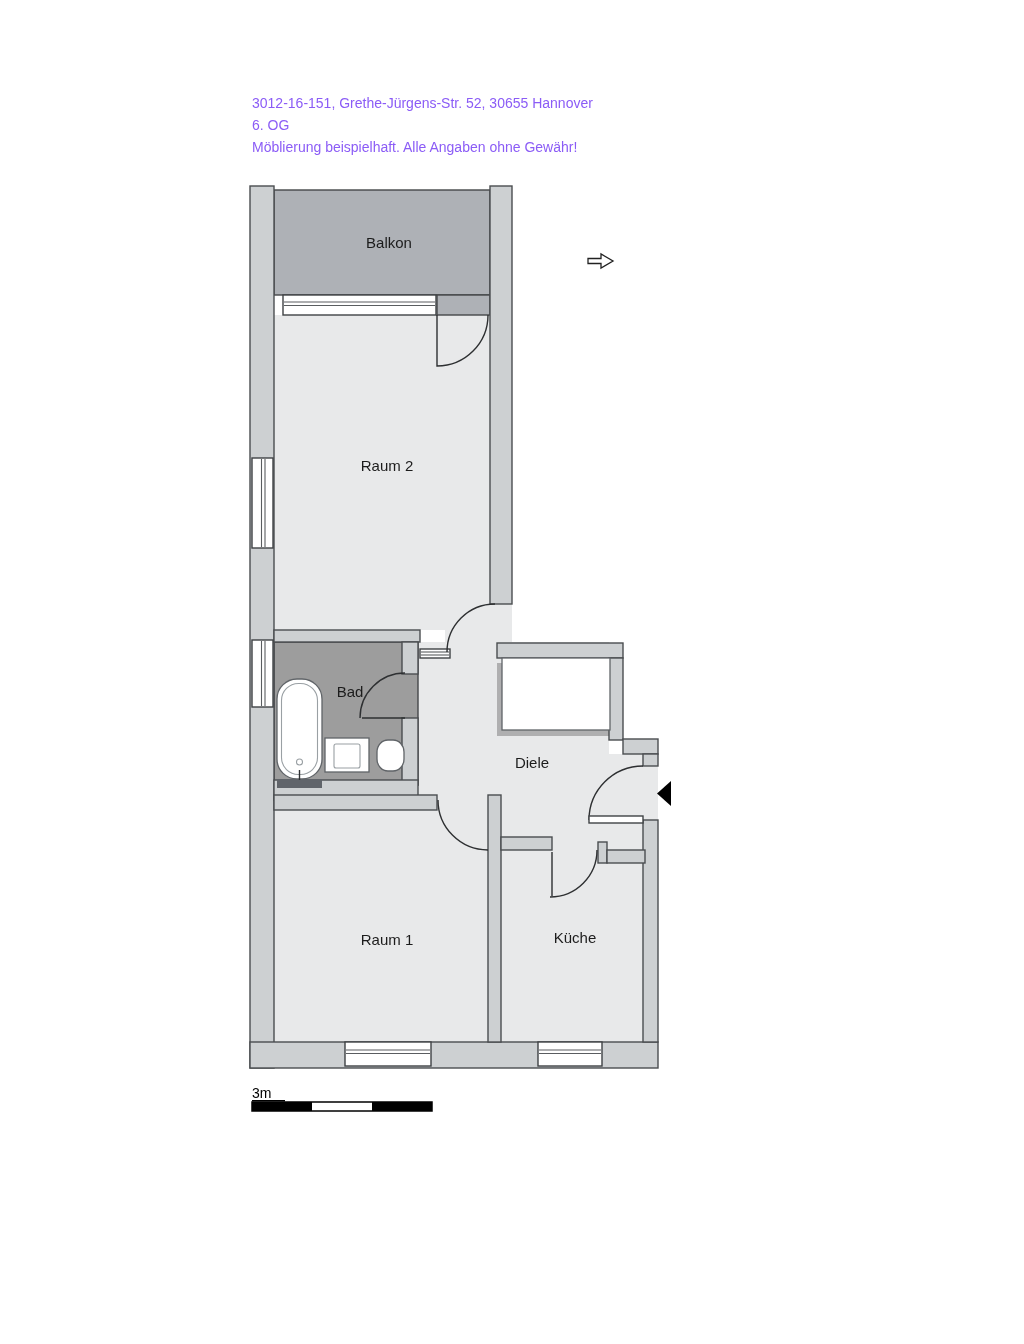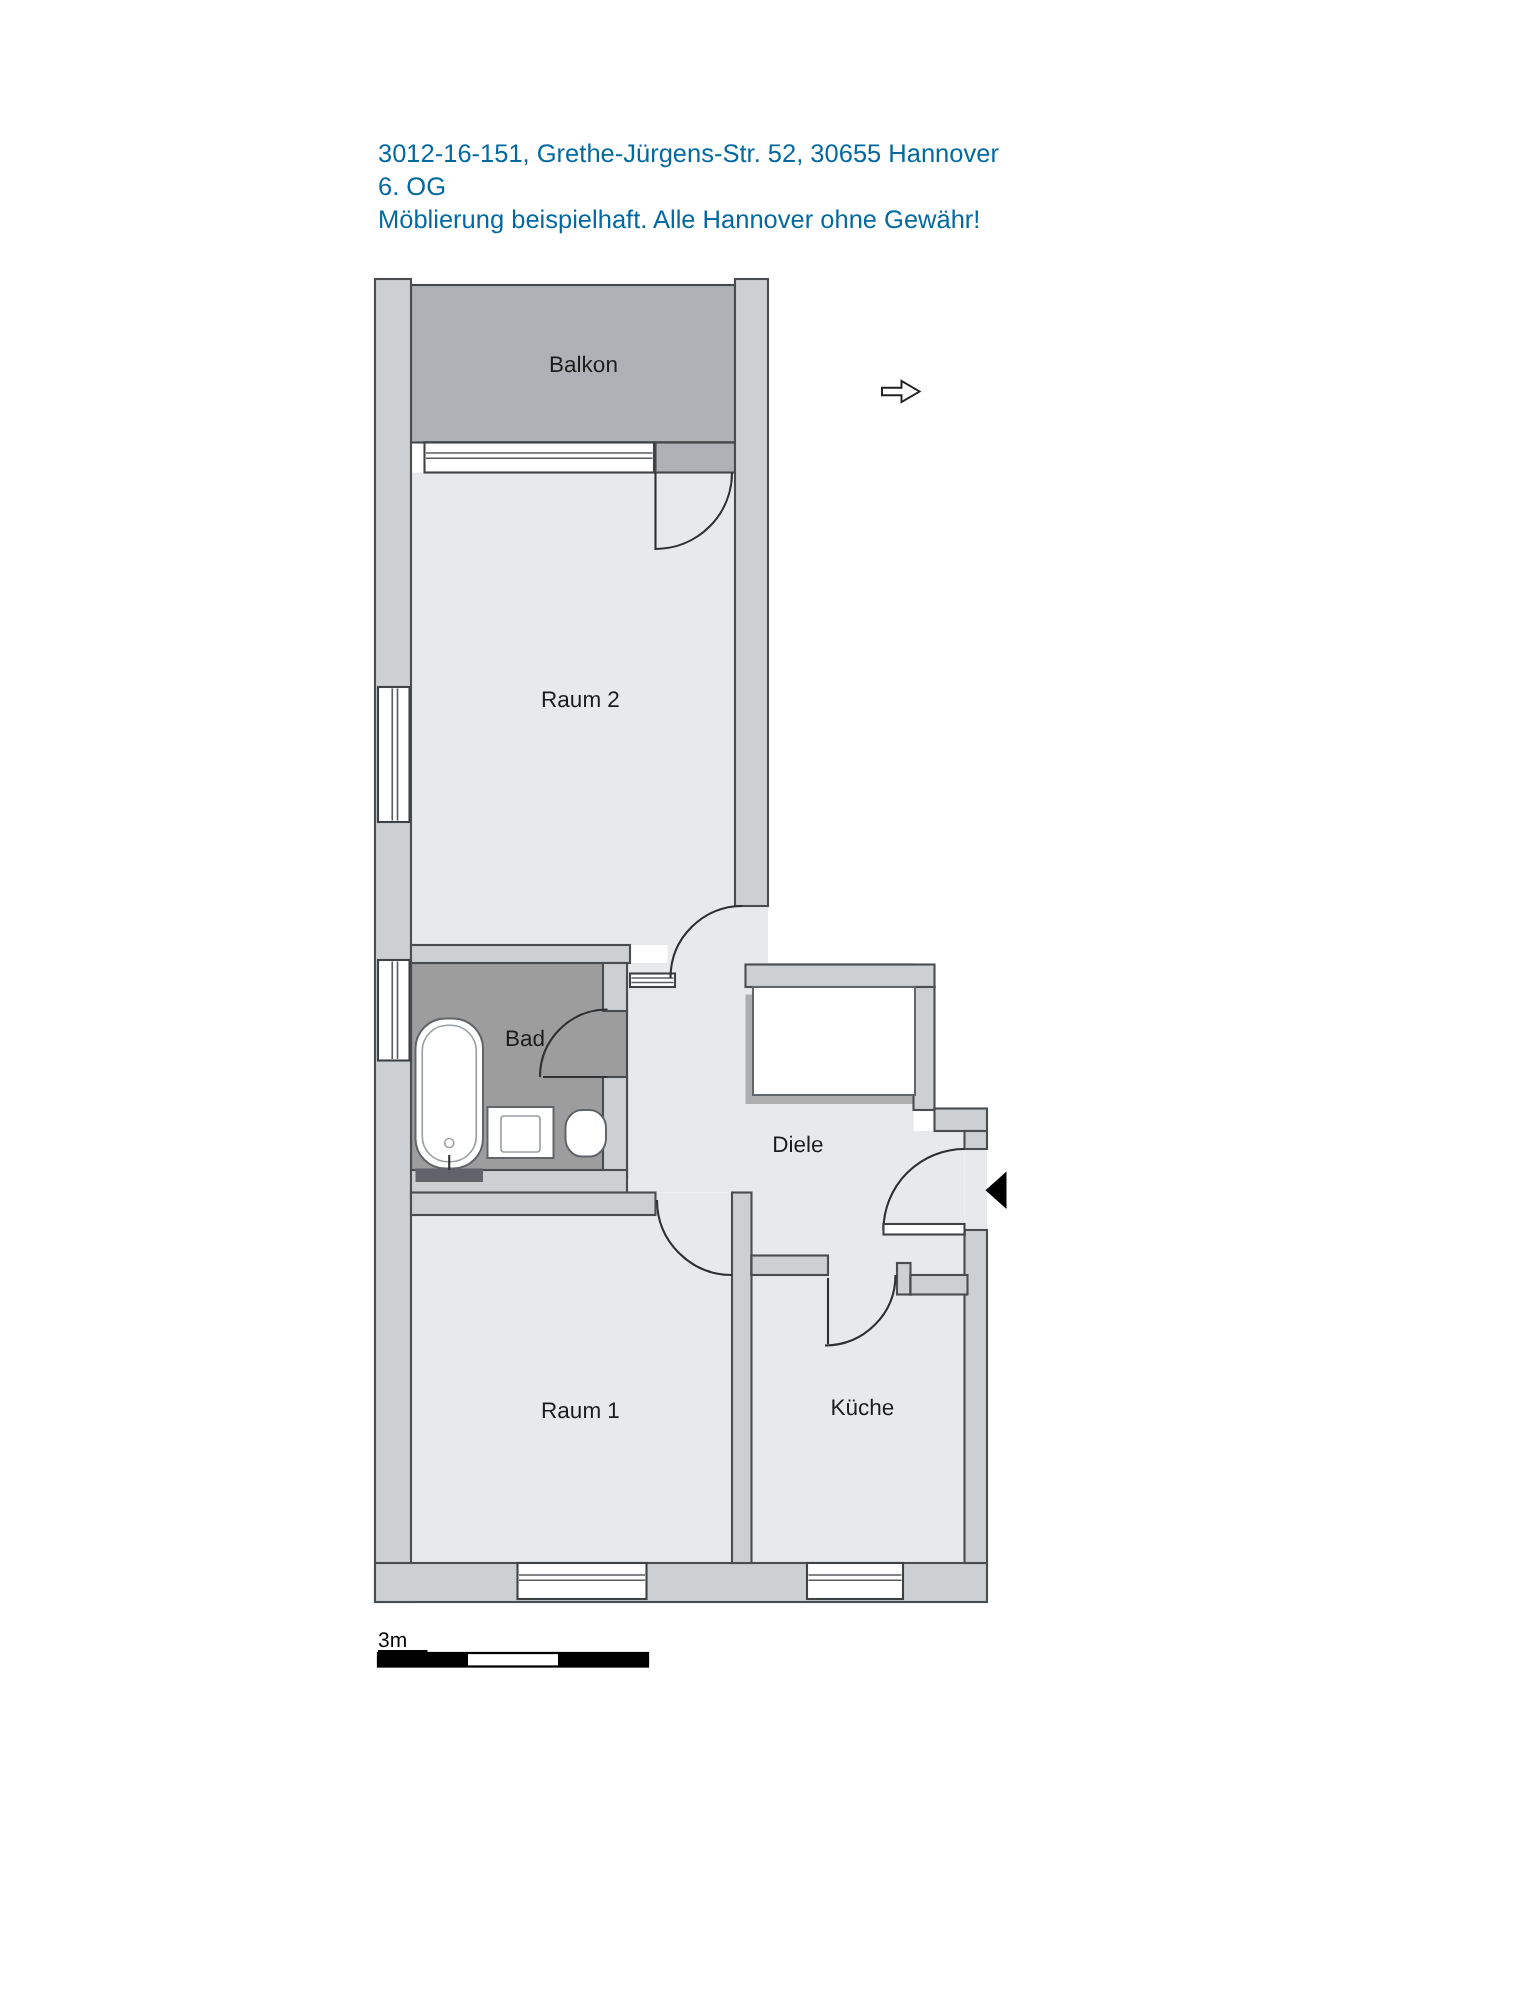--- a/index.html
+++ b/index.html
@@ -1,40 +1,40 @@
 <!DOCTYPE html>
 <html style="--wall: #cdd0d2; --room: #e8e9ea; --bad_floor: #9d9d9d; --balkon_floor: #aeb1b6; --outline: #4a4d50; --entrance_marker: #000000;"><head>
 <meta charset="utf-8">
 <style>
   html,body { margin:0; padding:0; }
   body {
     width:1024px; height:1344px; background:#ffffff; position:relative;
     font-family:"Liberation Sans", sans-serif;
   }
-  .header { position:absolute; left:252px; top:92px; font-size:17px; line-height:22px; color:#0369a1; }
+  .header { position:absolute; left:252px; top:92px; font-size:14px; line-height:22px; color:#8b5cf6; }
   svg.plan { position:absolute; left:0; top:0; }
   .wall        { fill:var(--wall); stroke:var(--outline); stroke-width:1.4; }
   .room        { fill:var(--room); }
   .badroom     { fill:var(--bad_floor); stroke:#454749; stroke-width:1.4; }
   .balkonfloor { fill:var(--balkon_floor); stroke:#454749; stroke-width:1.4; }
   .win     { fill:#ffffff; stroke:#3f4245; stroke-width:1.4; }
   .winline { stroke:#5a5d60; stroke-width:1.1; fill:none; }
   .arc     { fill:none; stroke:#2e3032; stroke-width:1.4; }
   .fixture { fill:#ffffff; stroke:#606468; stroke-width:1.3; }
   .fixture-inner { fill:none; stroke:#9aa0a4; stroke-width:1.1; }
   .label   { font-size:15px; fill:#1c1c1c; text-anchor:middle; }
   .scale-label { font-size:14px; fill:#000; }
 </style>
 </head>
 <body>
 
 <div class="header">
   <div>3012-16-151, Grethe-Jürgens-Str. 52, 30655 Hannover</div>
   <div>6. OG</div>
-  <div>Möblierung beispielhaft. Alle Hannover ohne Gewähr!</div>
+  <div>Möblierung beispielhaft. Alle Angaben ohne Gewähr!</div>
 </div>
 
 <svg class="plan" width="1024" height="1344" viewBox="0 0 1024 1344">
 
   <g>
     <rect class="room" x="274" y="315" width="216" height="315"></rect>
     <rect class="room" x="445" y="600" width="67" height="58"></rect>
     <rect class="room" x="418" y="642" width="191" height="153"></rect>
     <rect class="room" x="437" y="795" width="51" height="17"></rect>
     <rect class="room" x="488" y="754" width="155" height="96"></rect>

